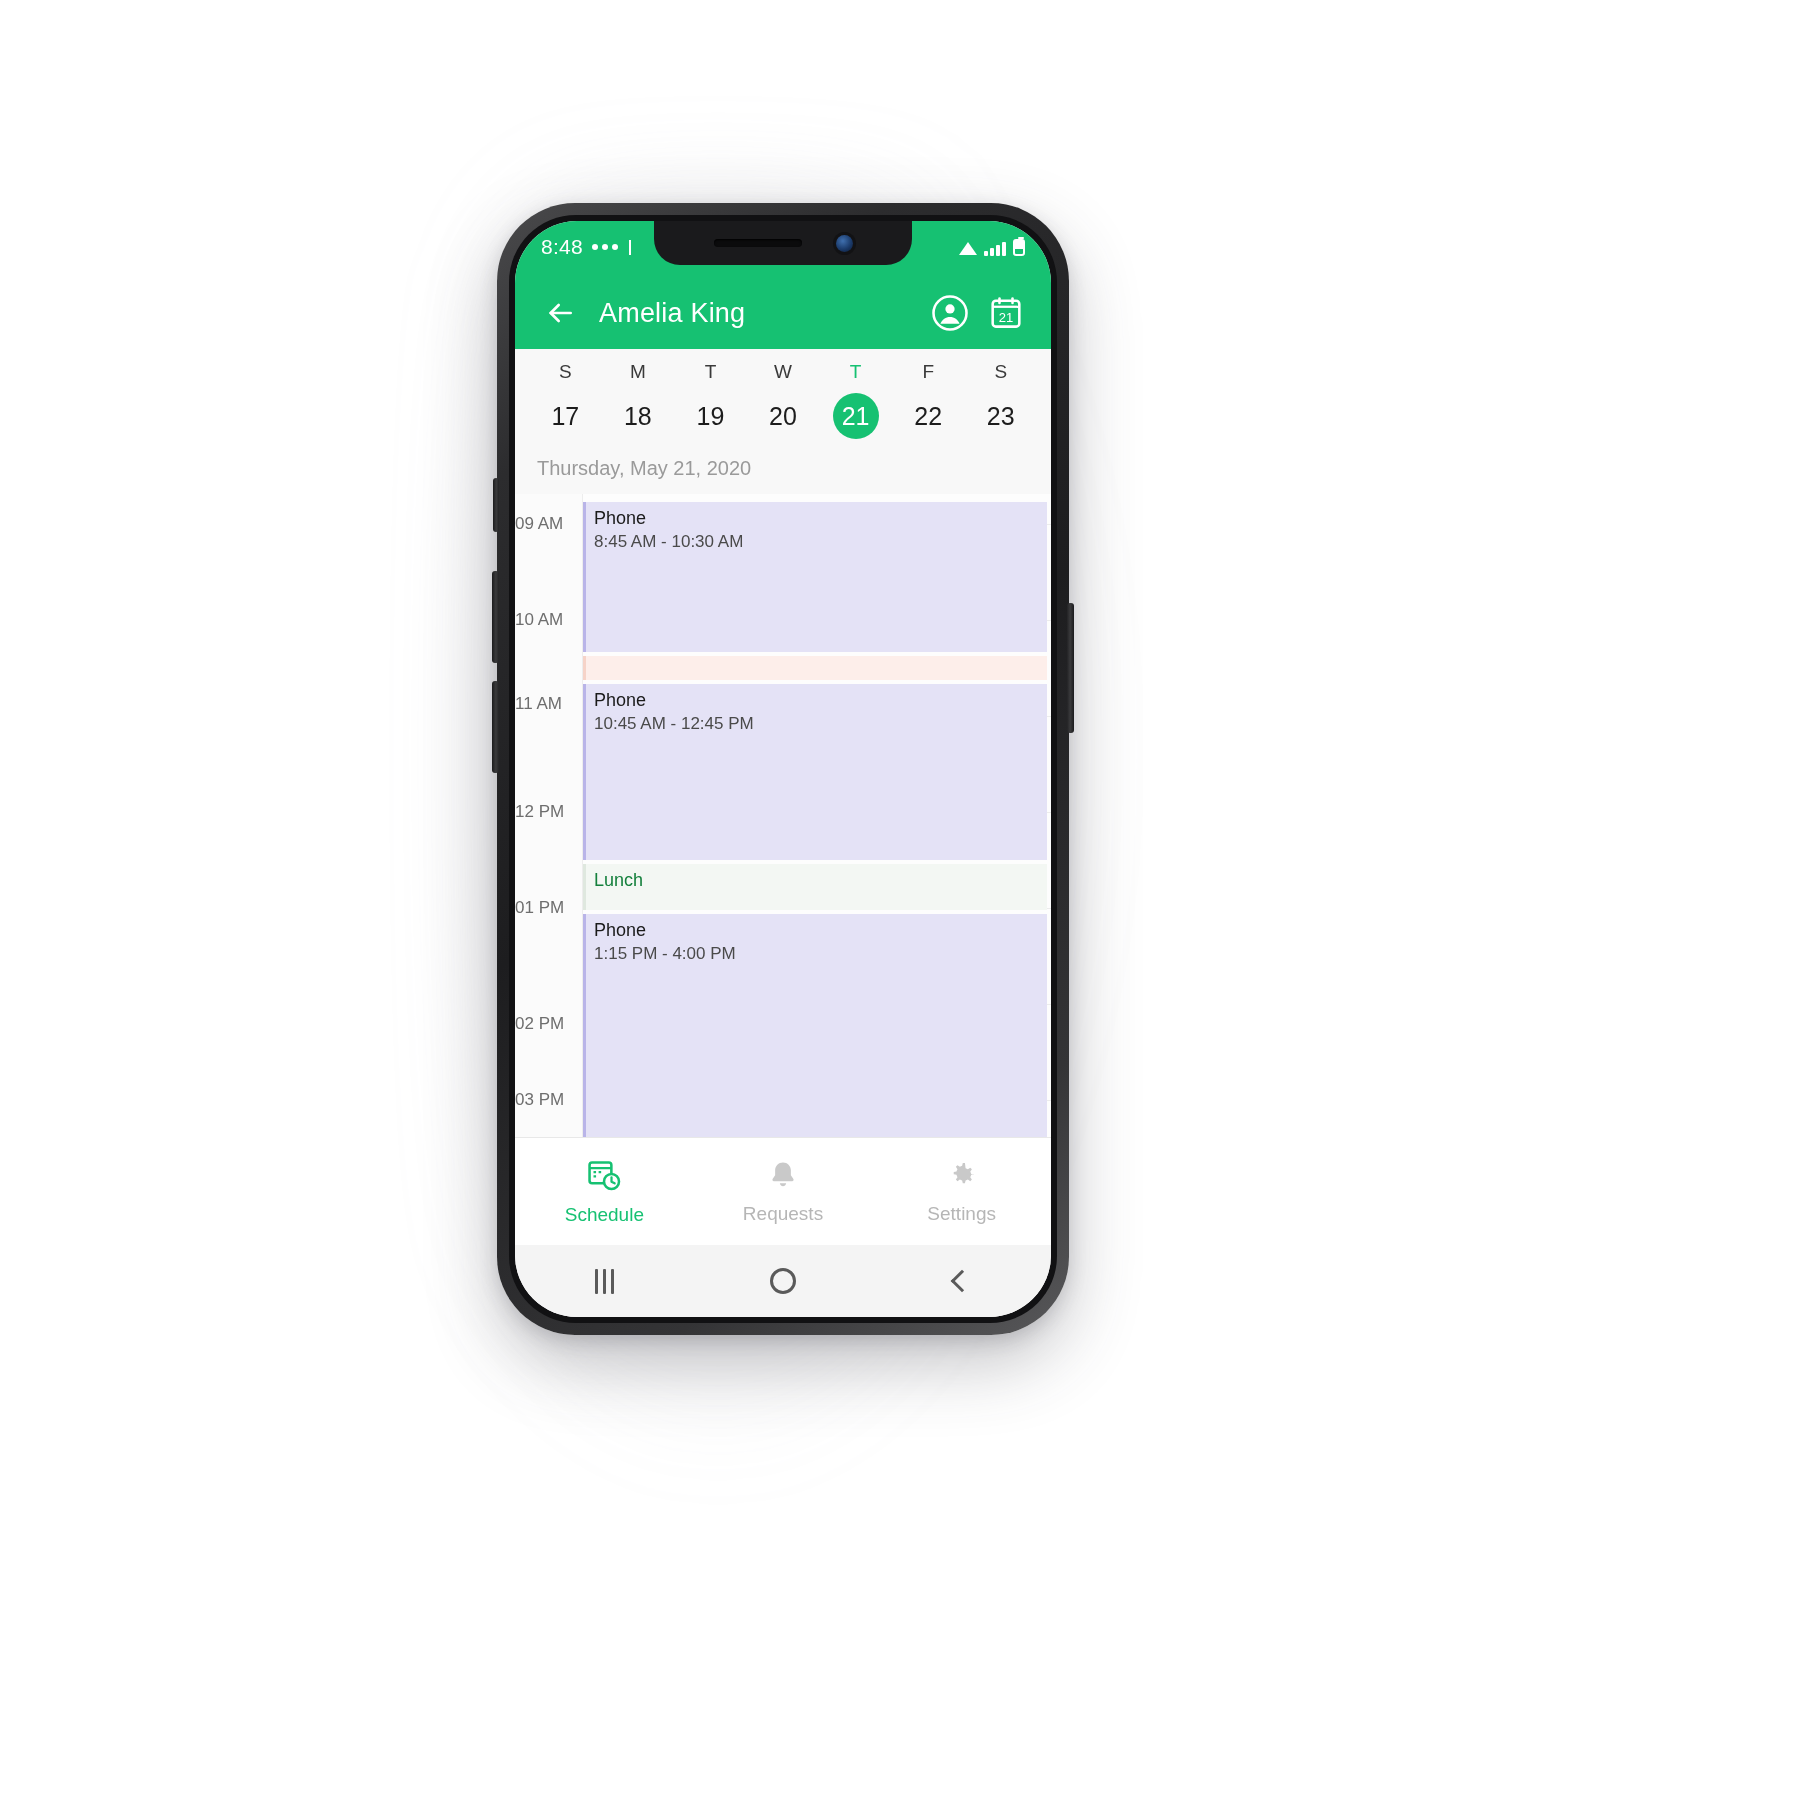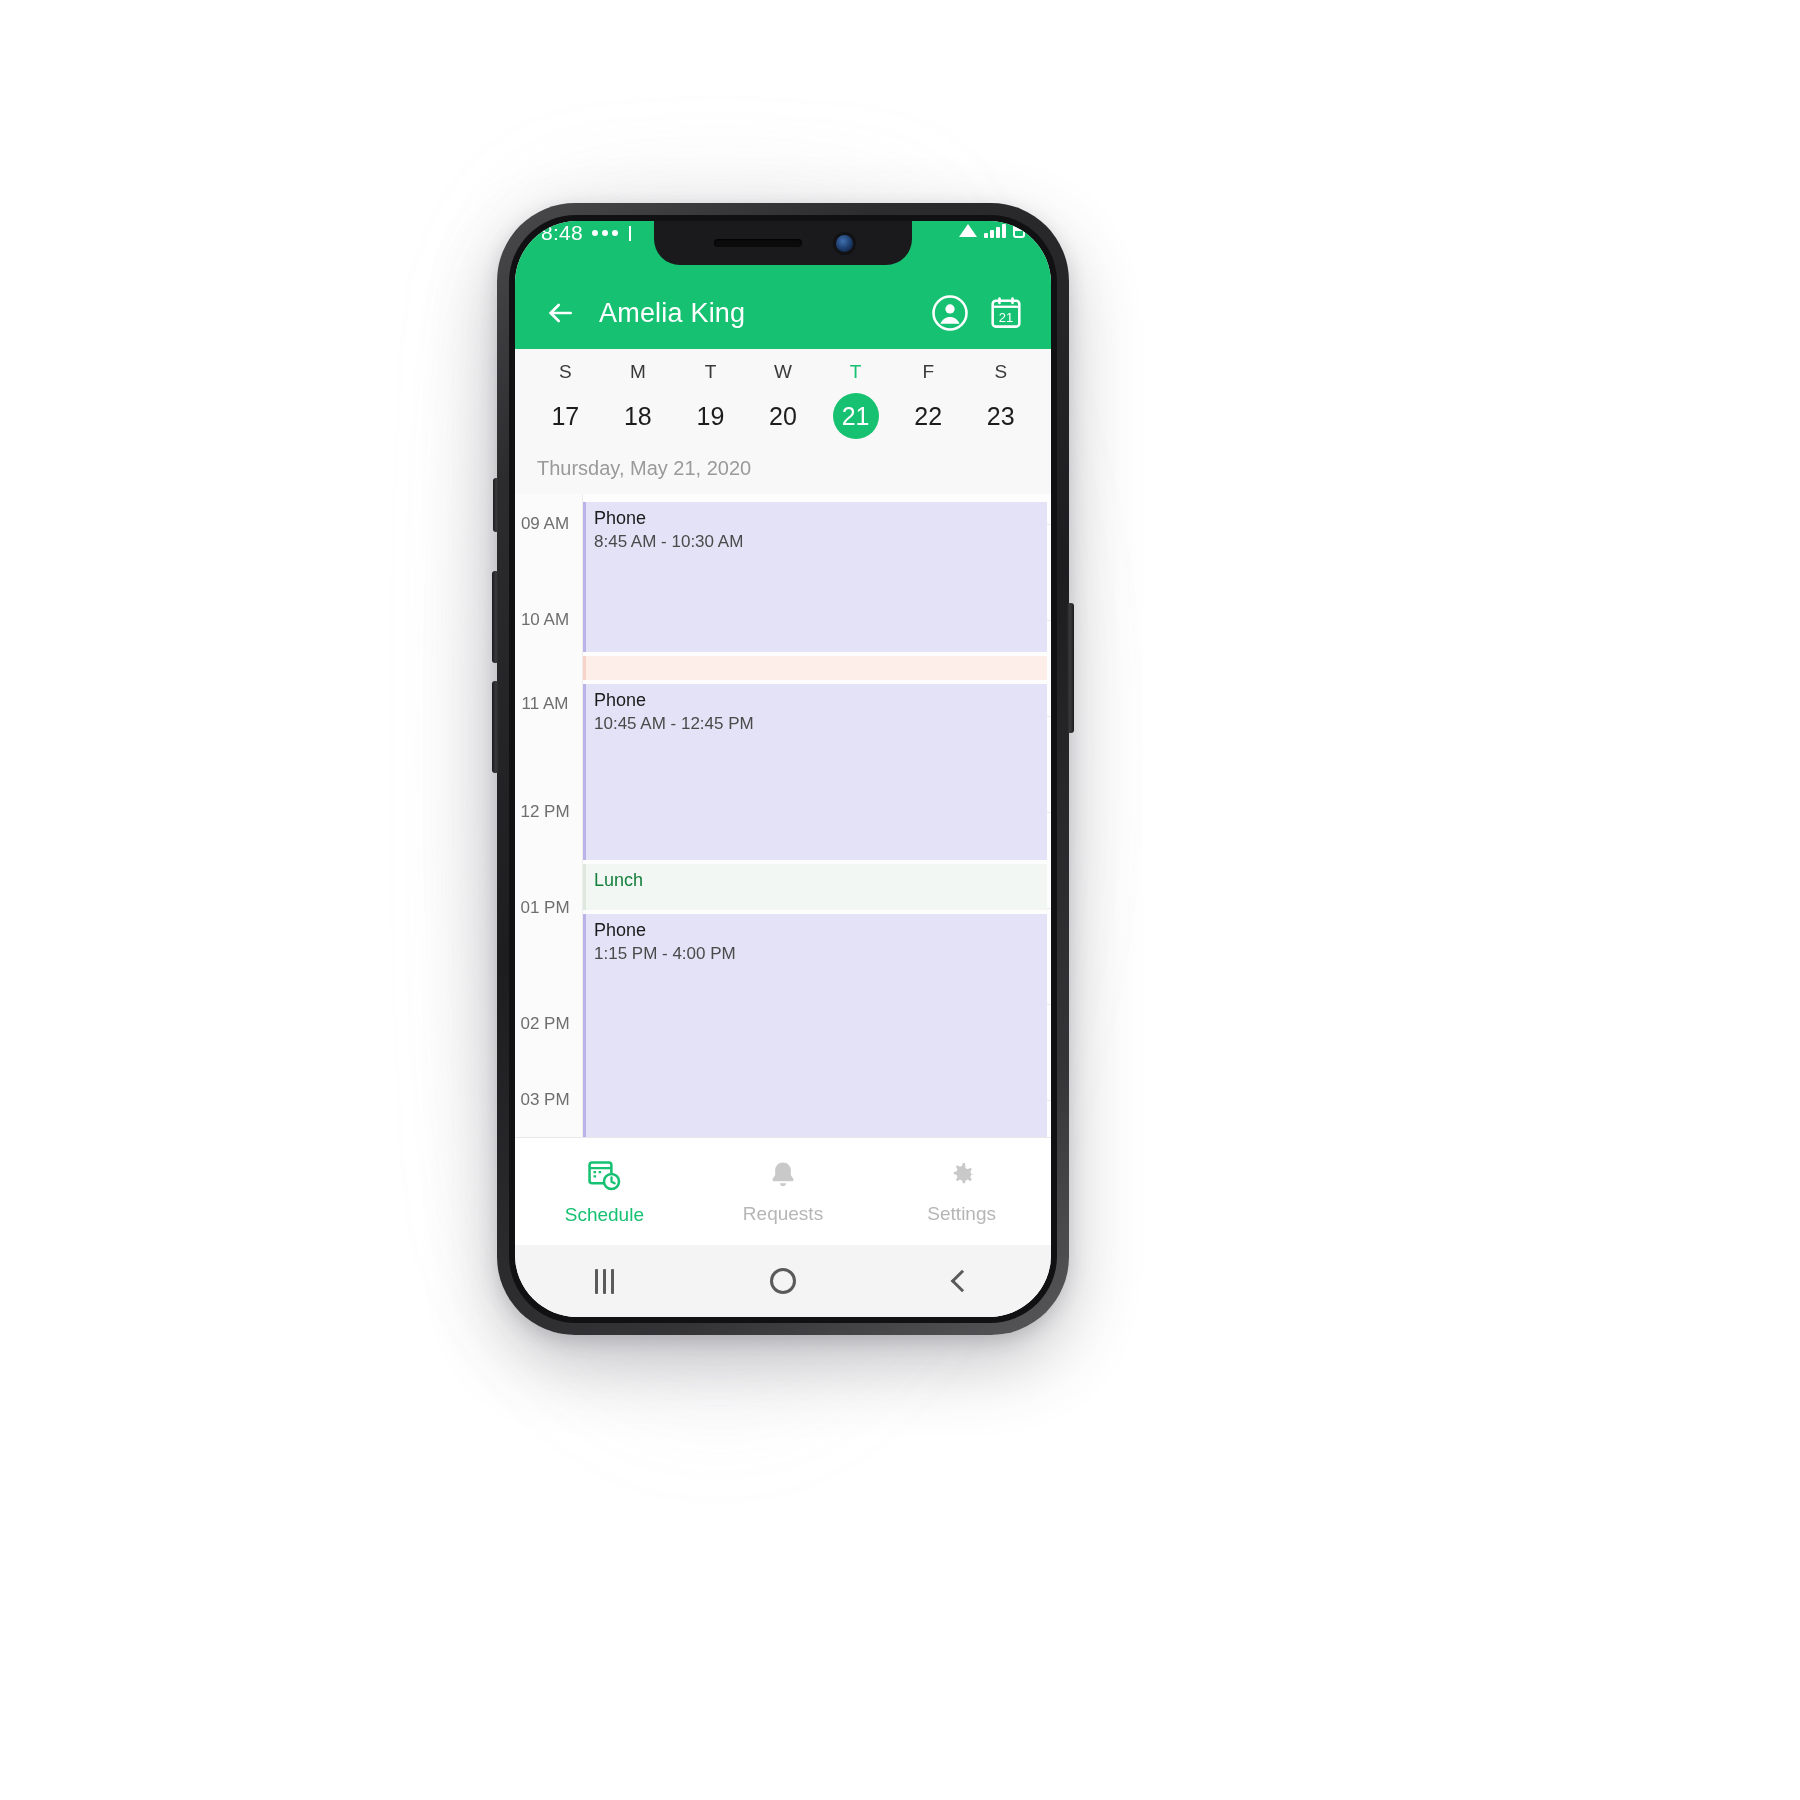--- a/index.html
+++ b/index.html
@@ -57,21 +57,21 @@
   .btn-left-2 { left:-5px; top:368px; width:7px; height:92px; }
   .btn-left-3 { left:-5px; top:478px; width:7px; height:92px; }
   .btn-right-1 { right:-5px; top:400px; width:7px; height:130px;
     background:linear-gradient(270deg,#1b1b1d,#3a3a3c 55%,#232325); }
 
   
   .statusbar {
     height:56px;
     background:#16c172;
     color:#fff;
-    display:flex; align-items:flex-start;
+    display:flex; align-items:center;
     padding:0 26px 4px 26px;
     font-size:21px;
     position:relative;
     flex:0 0 auto;
   }
   .sb-left { display:flex; align-items:center; gap:9px; }
   .sb-time { letter-spacing:.3px; }
   .sb-dots { display:flex; align-items:center; gap:4px; }
   .sb-dots i { width:6px; height:6px; border-radius:50%; background:#fff; display:block; }
   .sb-bar { width:2px; height:15px; background:#fff; display:block; margin-left:2px; }
@@ -149,21 +149,21 @@
     position:relative;
     background:#fdfdfd;
     overflow:hidden;
   }
   .gutter {
     position:absolute; left:0; top:0; bottom:0; width:68px;
     background:#fbfbfb; z-index:4;
     border-right:1px solid #ededed;
   }
   .hourlabel {
-    position:absolute; left:0; width:68px; text-align:center; padding-right:8px;
+    position:absolute; left:0; width:68px; text-align:left; padding-right:8px;
     font-size:17px; color:#6e6e6e; transform:translateY(-50%);
     z-index:5;
   }
   .hourline {
     position:absolute; left:68px; right:0; height:1px; background:#ececec;
   }
   .event {
     position:absolute; left:68px; right:4px;
     background:#e4e2f6; border-left:3px solid #b9b4e8;
     overflow:hidden;

